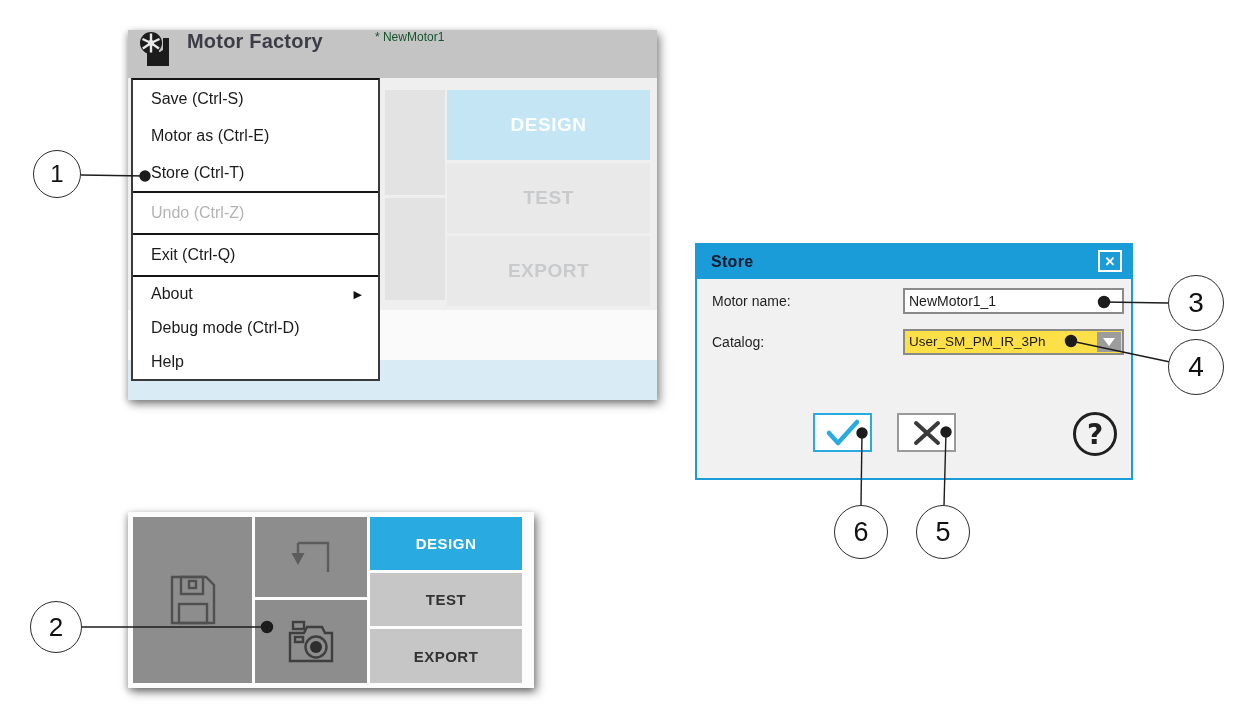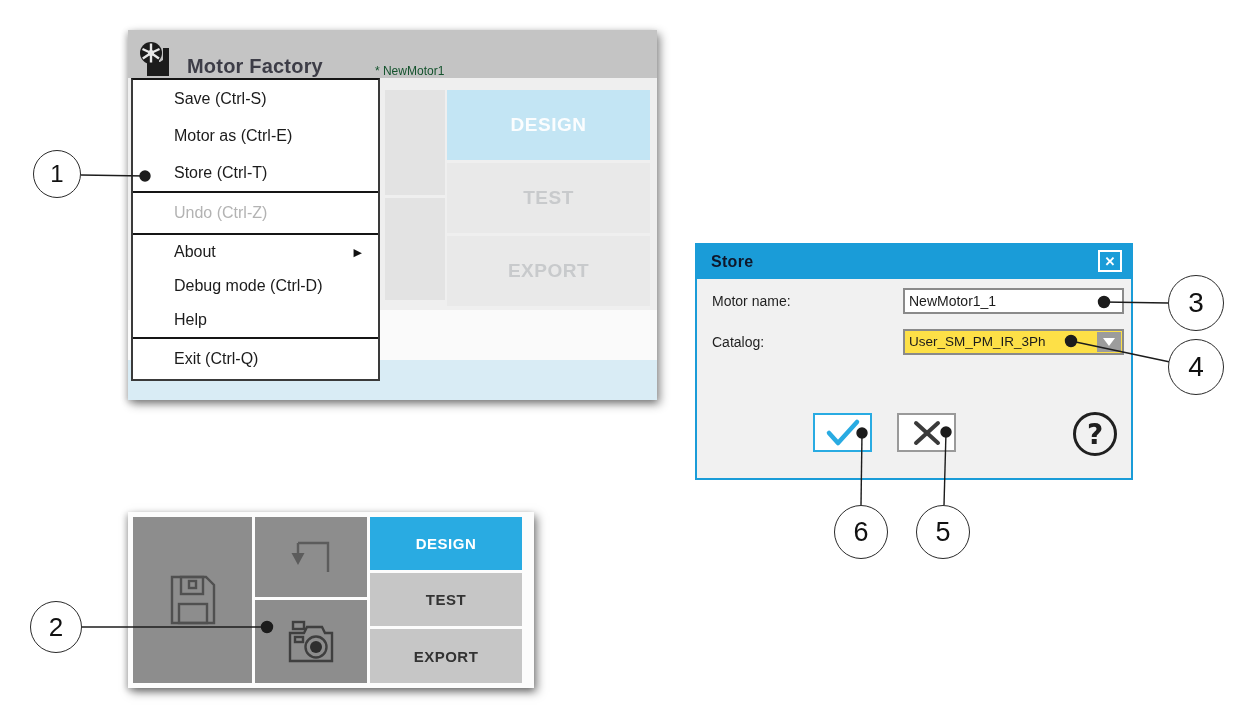--- a/index.html
+++ b/index.html
@@ -3,21 +3,21 @@
 <meta charset="utf-8">
 <style>
   html,body{margin:0;padding:0;background:#fff;}
   .page{position:relative;width:1242px;height:706px;background:#ffffff;overflow:hidden;
         font-family:"Liberation Sans",sans-serif;}
 
   
   .main-window{position:absolute;left:128px;top:30px;width:529px;height:370px;background:#efefef;
         box-shadow:3px 4px 9px rgba(0,0,0,.45),-2px 2px 6px rgba(0,0,0,.18);}
   .titlebar{position:absolute;left:0;top:0;width:100%;height:48px;background:#c4c4c4;
-        display:flex;align-items:flex-end;}
+        display:flex;align-items:flex-start;}
   .logo{margin-left:9px;flex:0 0 auto;}
   .app-title{font-size:20px;font-weight:bold;color:#3d3d47;margin-left:10px;letter-spacing:.2px;}
   .doc-title{font-size:12px;color:#14532d;margin-left:52px;}
   .strip-white{position:absolute;left:0;top:280px;width:100%;height:50px;background:#fafafa;}
   .strip-blue{position:absolute;left:0;top:330px;width:100%;height:40px;background:#d9ecf5;}
 
   
   .ghost-cell{position:absolute;width:60px;background:#e3e3e3;}
   .ghost-1{left:257px;top:60px;height:105px;}
   .ghost-2{left:257px;top:168px;height:102px;}
@@ -28,21 +28,21 @@
         font-size:19px;font-weight:bold;letter-spacing:.5px;}
   .tab-top.design{top:0;background:#c3e5f4;color:#fbfdfe;}
   .tab-top.test{top:73px;background:#e9e9e9;color:#c8cacc;}
   .tab-top.export{top:146px;background:#e9e9e9;color:#c8cacc;}
 
   
   .menu{position:absolute;left:3px;top:48px;width:249px;background:#ffffff;
         border:2px solid #3a3a3a;border-top:2px solid #151515;z-index:5;box-sizing:border-box;}
   .menu-group{border-bottom:2px solid #151515;}
   .menu-group:last-child{border-bottom:none;}
-  .menu-item{position:relative;height:37px;line-height:37px;padding-left:41px;font-size:16px;color:#1b1b1b;
+  .menu-item{position:relative;height:37px;line-height:37px;padding-left:18px;font-size:16px;color:#1b1b1b;
         white-space:nowrap;}
   .menu-group.g2 .menu-item{height:40px;line-height:40px;}
   .menu-group.g3 .menu-item{height:34px;line-height:34px;}
   .menu-group.g4 .menu-item{height:40px;line-height:40px;}
   .menu-item.disabled{color:#b3b3b3;}
   .submenu-arrow{position:absolute;right:16px;top:0;font-size:11px;color:#111;}
 
   
   .toolbar-window{position:absolute;left:128px;top:512px;width:406px;height:176px;background:#fcfcfc;
         box-shadow:3px 4px 9px rgba(0,0,0,.5),-2px 2px 6px rgba(0,0,0,.2);}
@@ -133,27 +133,27 @@
 
     <div class="menu">
       <div class="menu-group g1">
         <div class="menu-item">Save (Ctrl-S)</div>
         <div class="menu-item">Motor as (Ctrl-E)</div>
         <div class="menu-item">Store (Ctrl-T)</div>
       </div>
       <div class="menu-group g2">
         <div class="menu-item disabled">Undo (Ctrl-Z)</div>
       </div>
+      <div class="menu-group g4">
+        <div class="menu-item">Exit (Ctrl-Q)</div>
+      </div>
       <div class="menu-group g3">
         <div class="menu-item"><span>About</span><span class="submenu-arrow">▶</span></div>
         <div class="menu-item">Debug mode (Ctrl-D)</div>
         <div class="menu-item">Help</div>
-      </div>
-      <div class="menu-group g4">
-        <div class="menu-item">Exit (Ctrl-Q)</div>
       </div>
     </div>
   </div>
 
   <div class="toolbar-window">
     <div class="tb-cell tb-save">
       <svg width="48" height="52" viewBox="0 0 48 52" fill="none" stroke="#505050" stroke-width="2.4">
         <path d="M3,3 H37 L45,11 V49 H3 Z"></path>
         <rect x="12" y="3" width="22" height="17"></rect>
         <rect x="20" y="7" width="7" height="7"></rect>

